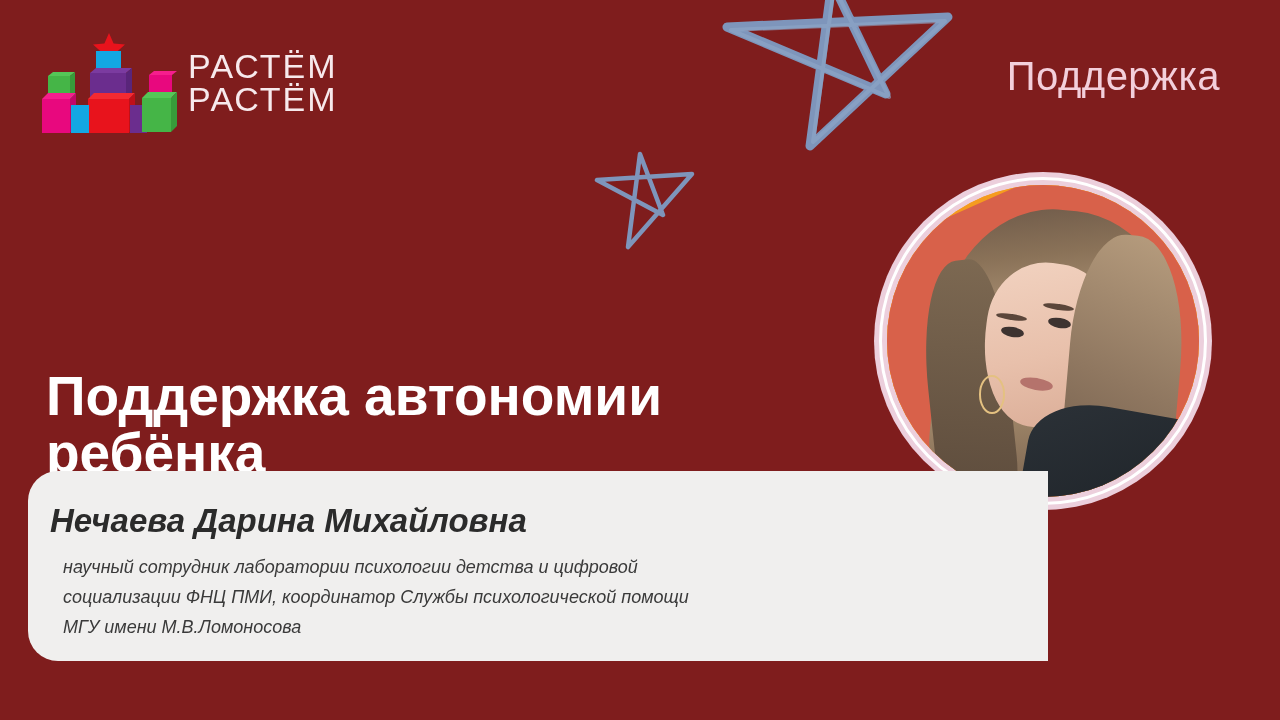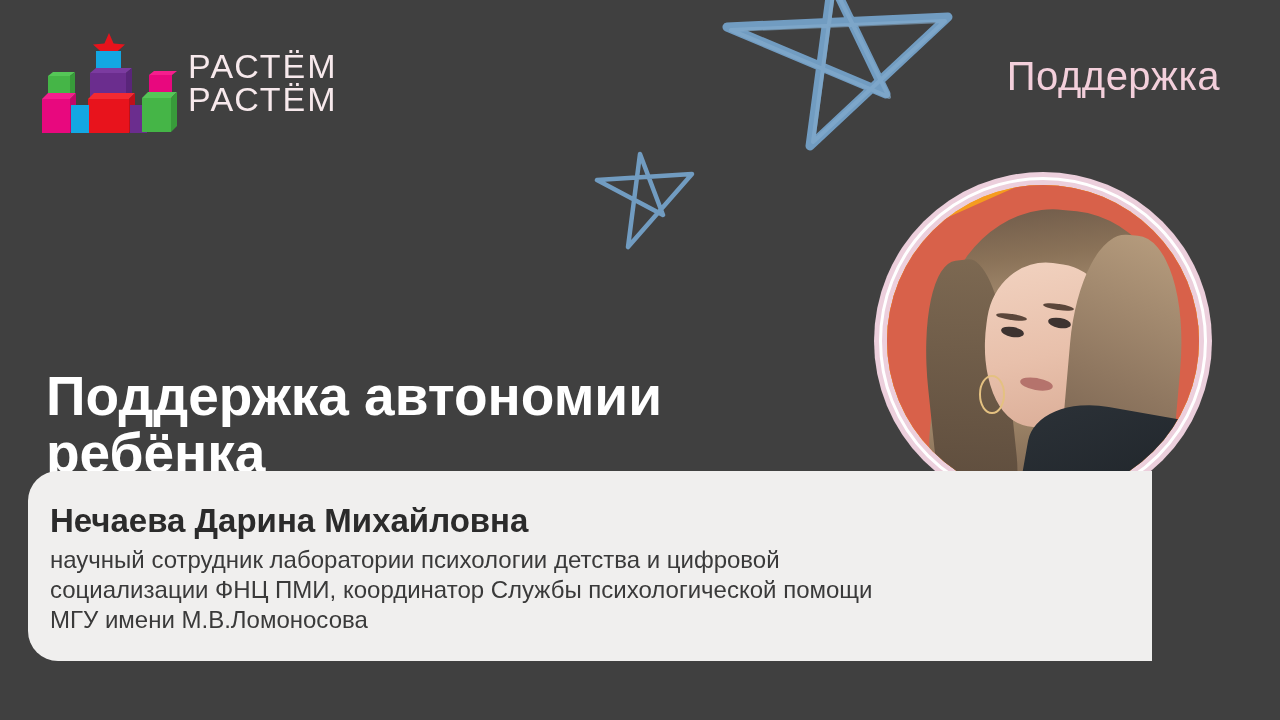--- a/index.html
+++ b/index.html
@@ -5,21 +5,21 @@
   html, body {
     margin: 0;
     padding: 0;
     background: #ffffff;
   }
   #slide {
     position: relative;
     width: 1280px;
     height: 720px;
     overflow: hidden;
-    background: #404040;
+    background: #7f1d1d;
     font-family: "Liberation Sans", sans-serif;
     -webkit-font-smoothing: antialiased;
   }
 
   
   .star-deco {
     position: absolute;
     pointer-events: none;
   }
   .star-big { left: 700px; top: -22px; width: 290px; height: 210px; opacity: .85; }
@@ -206,42 +206,43 @@
     border: 2px solid #e4c181;
     border-radius: 50%;
   }
   .ph-earring.l { left: 29.5%; top: 61%; }
 
   
   .info-card {
     position: absolute;
     left: 28px;
     top: 471px;
-    width: 1124px;
+    width: 1020px;
     height: 190px;
     background: #f0efee;
     border-radius: 30px 0 0 30px;
     box-sizing: border-box;
     padding: 32px 40px 0 22px;
+    font-style: italic;
   }
   .speaker-name {
     color: #2b2b2b;
     font-size: 33px;
     font-weight: 700;
     line-height: 1.1;
     letter-spacing: 0px;
     margin: 0 0 6px 0;
   }
   .speaker-desc {
     color: #3a3a3a;
-    font-size: 24px;
+    font-size: 18px;
     font-weight: 400;
     line-height: 30px;
     letter-spacing: 0px;
-    margin: 0;
+    margin: 13px;
     max-width: 1160px;
     white-space: pre-line;
   }
 </style>
 </head>
 <body>
 
 <div id="slide">
 
   <svg class="star-deco star-big" viewBox="0 0 290 210">

